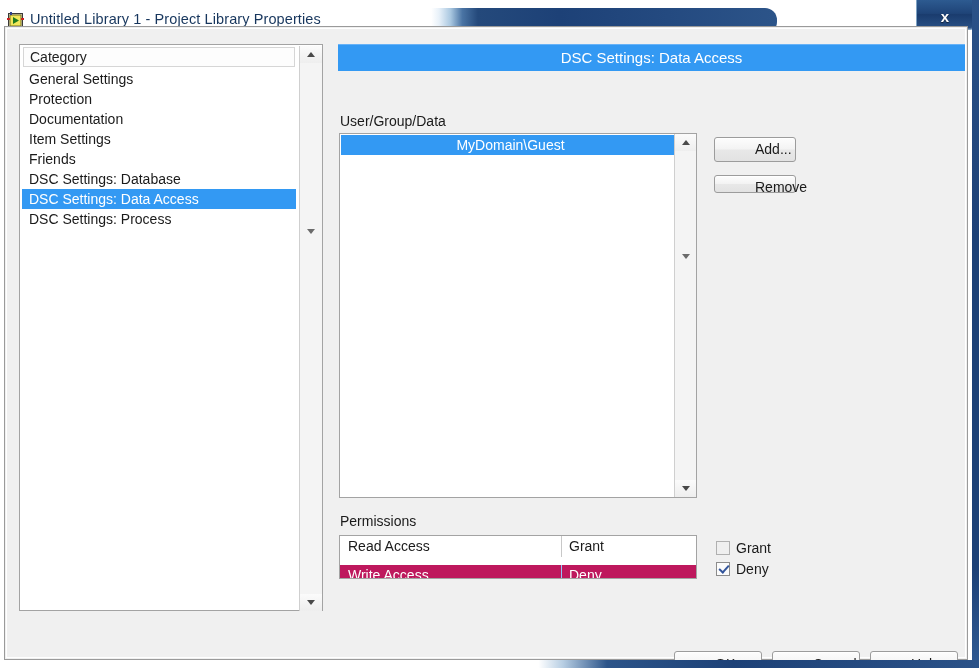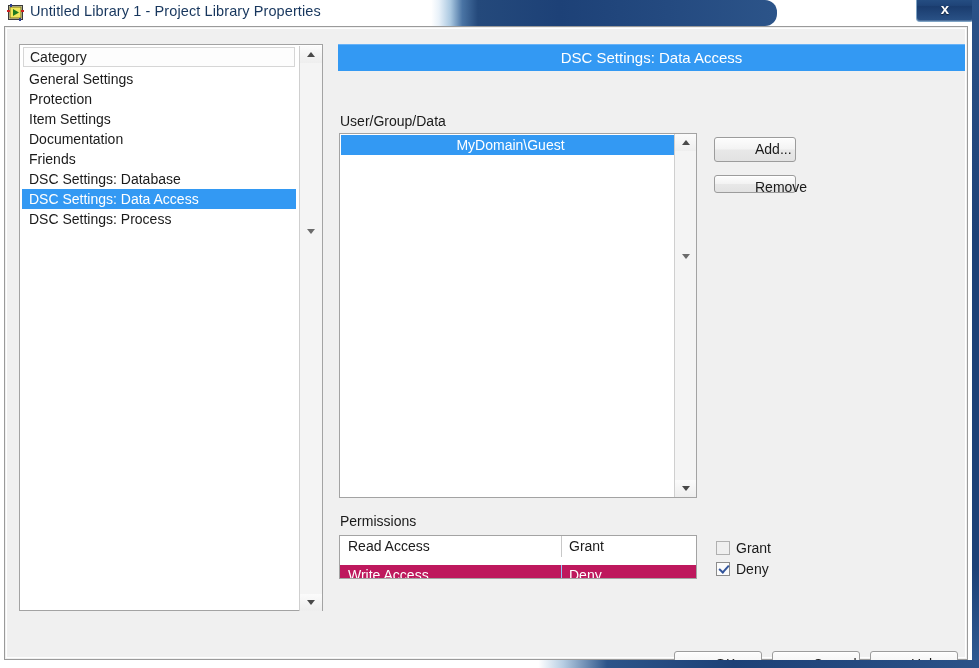--- a/index.html
+++ b/index.html
@@ -21,21 +21,21 @@
   #window {
     position: absolute;
     left: 0; top: 0;
     width: 979px; height: 668px;
     overflow: hidden;
   }
 
   
   .titlebar {
     position: absolute;
-    left: 0; top: 0;
+    left: 0; top: 8px;
     width: 777px; height: 26px;
     background: linear-gradient(to right,
         #ffffff 0px, #ffffff 545px,
         #eef5fb 552px,
         #9fc1dd 566px,
         #3f6b9b 582px,
         #23487a 600px,
         #1d4177 700px,
         #23497f 830px,
         #2b5punt 0px);
@@ -379,22 +379,22 @@
   <div class="dialog">
     <div class="dialog-inner">
 
       <div class="category-panel">
         <div class="category-header">
           <span>Category</span>
         </div>
         <div class="cat-list" id="cat-list">
             <div class="cat-item">General Settings</div>
             <div class="cat-item">Protection</div>
+            <div class="cat-item">Documentation</div>
             <div class="cat-item">Item Settings</div>
-            <div class="cat-item">Documentation</div>
             <div class="cat-item">Friends</div>
             <div class="cat-item">DSC Settings: Database</div>
             <div class="cat-item selected">DSC Settings: Data Access</div>
             <div class="cat-item">DSC Settings: Process</div>
           </div>
         <div class="vscroll cat-scroll">
           <div class="sb-btn up">
             <span class="arrow-up"></span>
           </div>
           <div class="sb-mini" style="top:183px;"></div>

